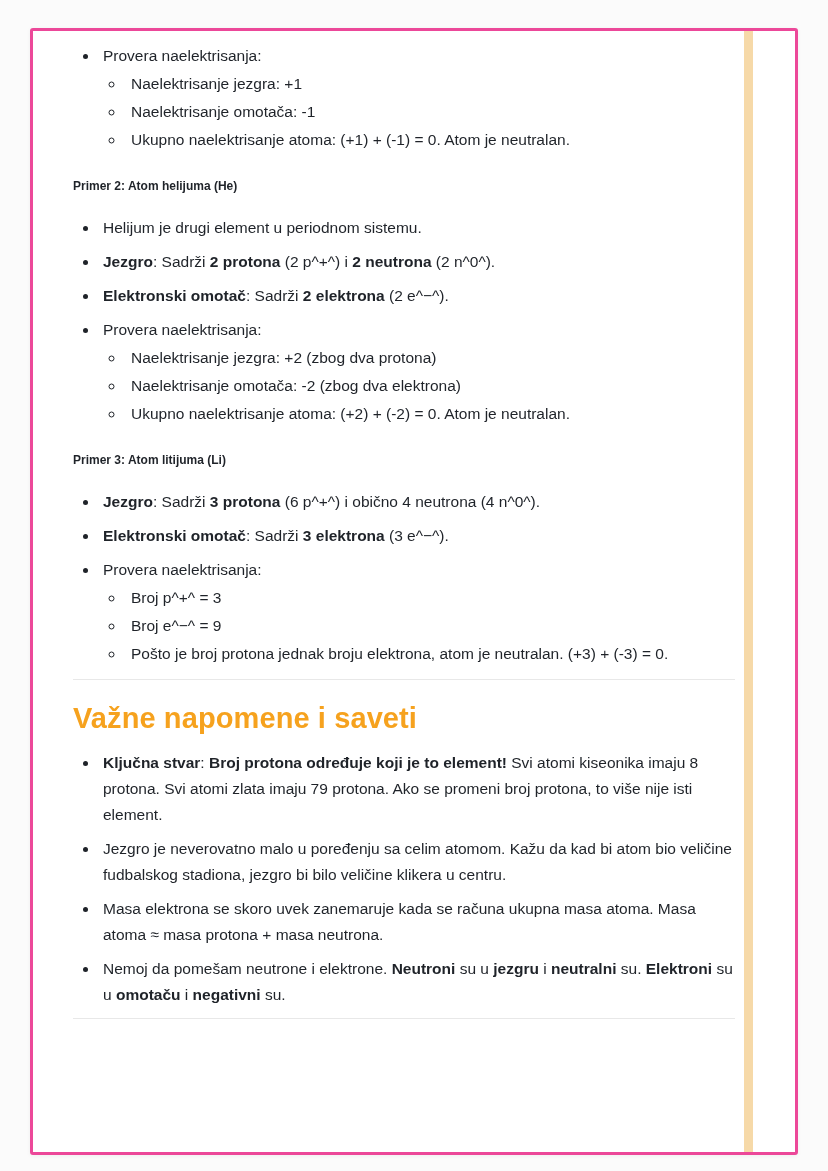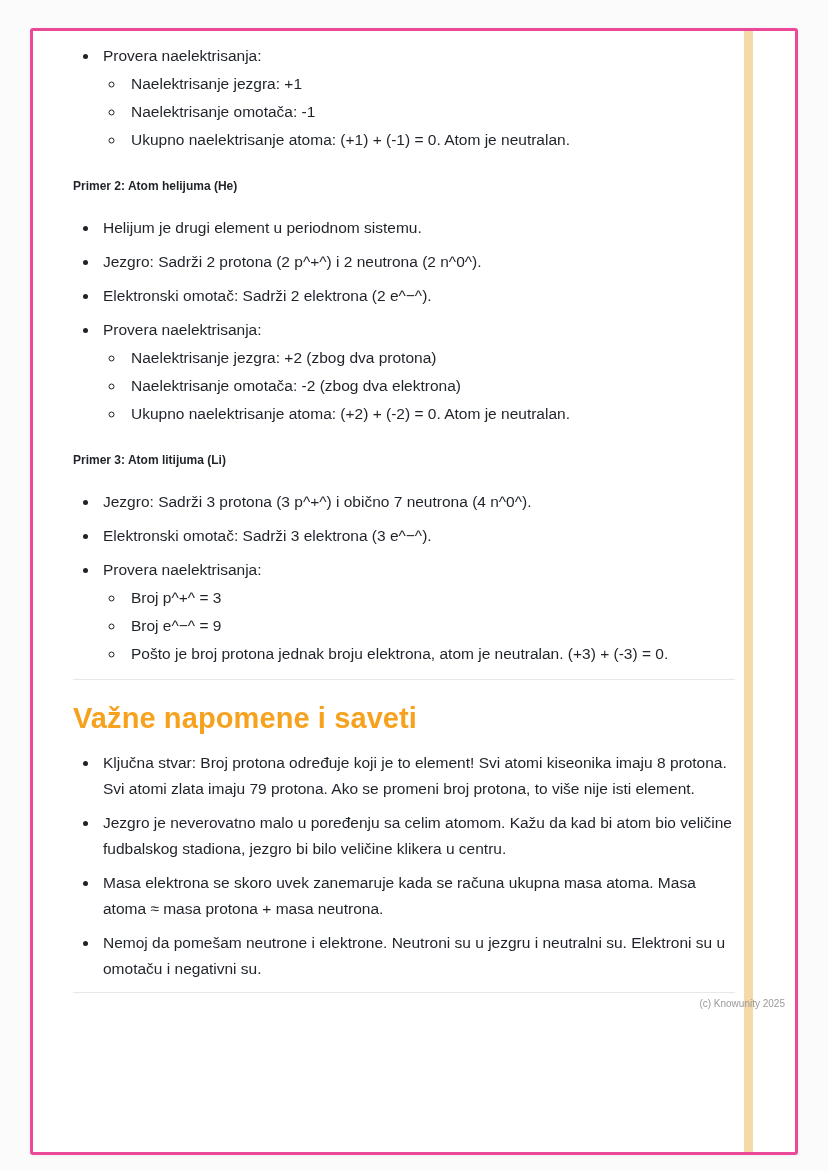--- a/index.html
+++ b/index.html
@@ -27,21 +27,21 @@
     background: var(--stripe, #f6d9a8);
     z-index: 0;
   }
   .content {
     position: relative;
     z-index: 1;
     padding: 12px 60px 0 40px;
     font-size: 15.5px;
     line-height: 26px;
   }
-  .b { font-weight: 400; }
+  .b { font-weight: 700; }
   ul.ul1 { list-style: disc outside; padding-left: 26px; margin: 0 0 2px 0; }
   li.li1 { margin-bottom: 8px; padding-left: 4px; }
   ul.ul2 { list-style: circle outside; padding-left: 22px; margin-top: 2px; }
   li.li2 { margin-bottom: 2px; padding-left: 6px; }
   .h3 {
     font-size: 12px;
     font-weight: 700;
     line-height: 22px;
     margin: 22px 0 18px 0;
   }
@@ -98,21 +98,21 @@
           <li class="li2"><span>Naelektrisanje jezgra: +2 (zbog dva protona)</span></li>
           <li class="li2"><span>Naelektrisanje omotača: -2 (zbog dva elektrona)</span></li>
           <li class="li2"><span>Ukupno naelektrisanje atoma: (+2) + (-2) = 0. Atom je neutralan.</span></li>
         </ul>
       </li>
     </ul>
 
     <h3 class="h3">Primer 3: Atom litijuma (Li)</h3>
 
     <ul class="ul1">
-      <li class="li1"><span><span class="b">Jezgro</span><span>: Sadrži </span><span class="b">3 protona</span><span> (3 p^+^) i obično 7 neutrona (4 n^0^).</span></span></li>
+      <li class="li1"><span><span class="b">Jezgro</span><span>: Sadrži </span><span class="b">3 protona</span><span> (6 p^+^) i obično 4 neutrona (4 n^0^).</span></span></li>
       <li class="li1"><span><span class="b">Elektronski omotač</span><span>: Sadrži </span><span class="b">3 elektrona</span><span> (3 e^−^).</span></span></li>
       <li class="li1">
         <span>Provera naelektrisanja:</span>
         <ul class="ul2">
           <li class="li2"><span>Broj p^+^ = 3</span></li>
           <li class="li2"><span>Broj e^−^ = 9</span></li>
           <li class="li2"><span>Pošto je broj protona jednak broju elektrona, atom je neutralan. (+3) + (-3) = 0.</span></li>
         </ul>
       </li>
     </ul>
@@ -123,16 +123,15 @@
 
     <ul class="ul1">
       <li class="li1"><span><span class="b">Ključna stvar</span><span>: </span><span class="b">Broj protona određuje koji je to element!</span><span> Svi atomi kiseonika imaju 8 protona. Svi atomi zlata imaju 79 protona. Ako se promeni broj protona, to više nije isti element.</span></span></li>
       <li class="li1"><span>Jezgro je neverovatno malo u poređenju sa celim atomom. Kažu da kad bi atom bio veličine fudbalskog stadiona, jezgro bi bilo veličine klikera u centru.</span></li>
       <li class="li1"><span>Masa elektrona se skoro uvek zanemaruje kada se računa ukupna masa atoma. Masa atoma ≈ masa protona + masa neutrona.</span></li>
       <li class="li1"><span><span>Nemoj da pomešam neutrone i elektrone. </span><span class="b">Neutroni</span><span> su u </span><span class="b">jezgru</span><span> i </span><span class="b">neutralni</span><span> su. </span><span class="b">Elektroni</span><span> su u </span><span class="b">omotaču</span><span> i </span><span class="b">negativni</span><span> su.</span></span></li>
     </ul>
 
     <hr class="divider second">
 
-    <div class="watermark">(c) Knowunity 2025</div>
 
   </div>
 </div>
 
 </body></html>

